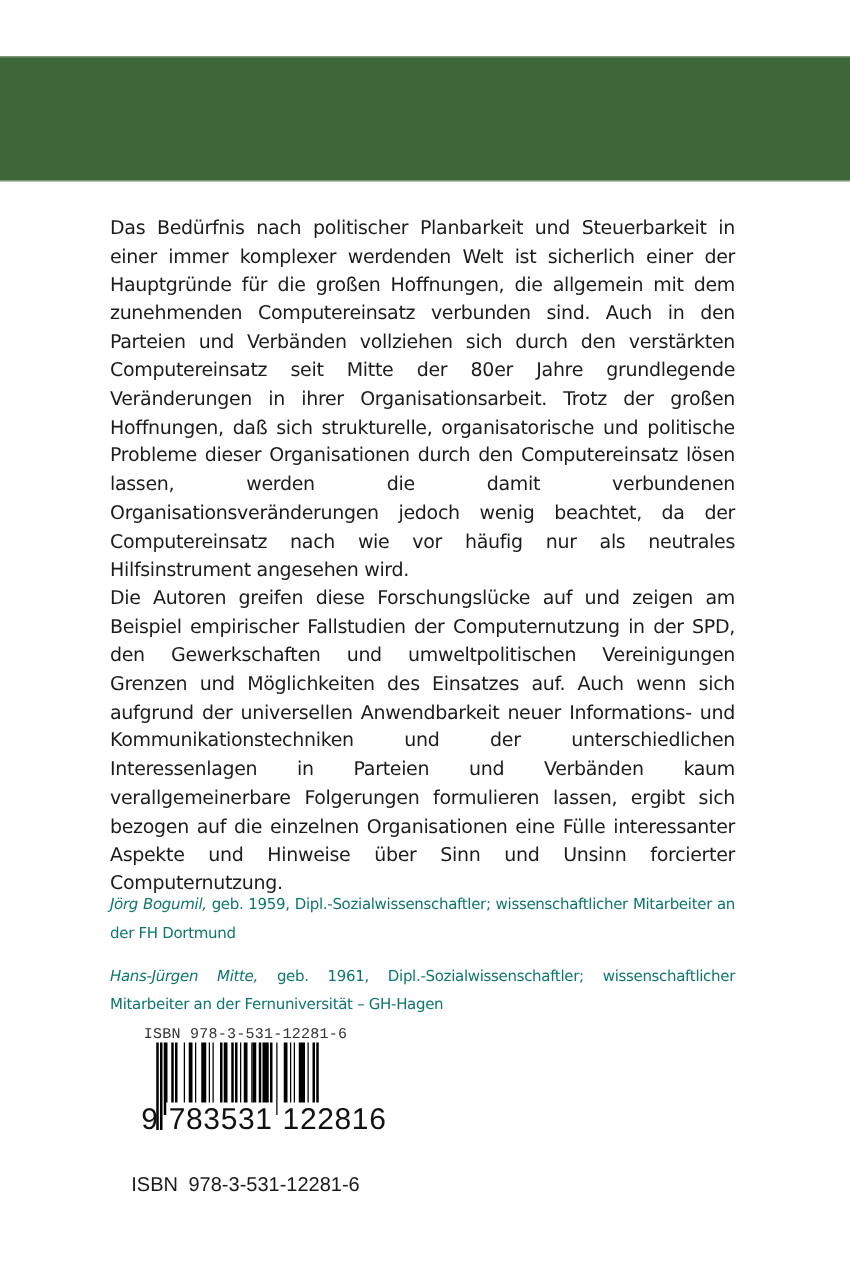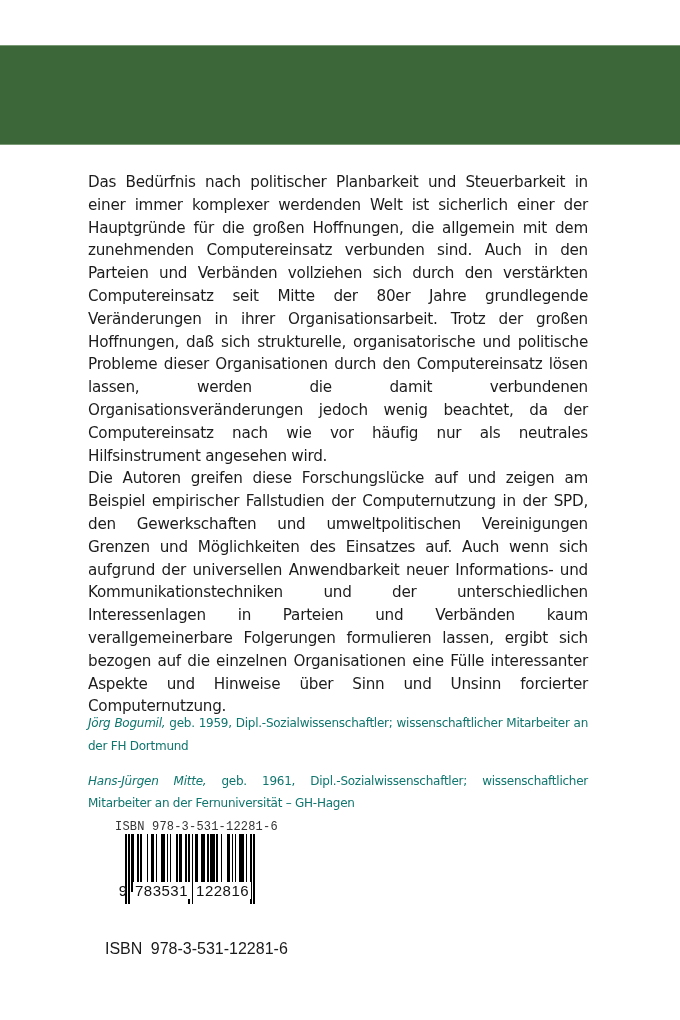--- a/index.html
+++ b/index.html
@@ -87,25 +87,24 @@
       height: 58px;
     }
     .barcode-bars span.guard {
       height: 70px;
     }
     .barcode-digits {
       position: absolute;
       left: 0;
       top: 62px;
       font-family: "Liberation Sans", sans-serif;
-      font-size: 15px;
+      font-size: 24px;
       color: #111;
       white-space: nowrap;
       background: transparent;
-      text-align: center;
     }
     .barcode-digits .first {
       display: inline-block;
       width: 20px;
     }
     .barcode-digits .grp {
       display: inline-block;
       background: #fff;
       padding: 0 2px;
       letter-spacing: 0.5px;

